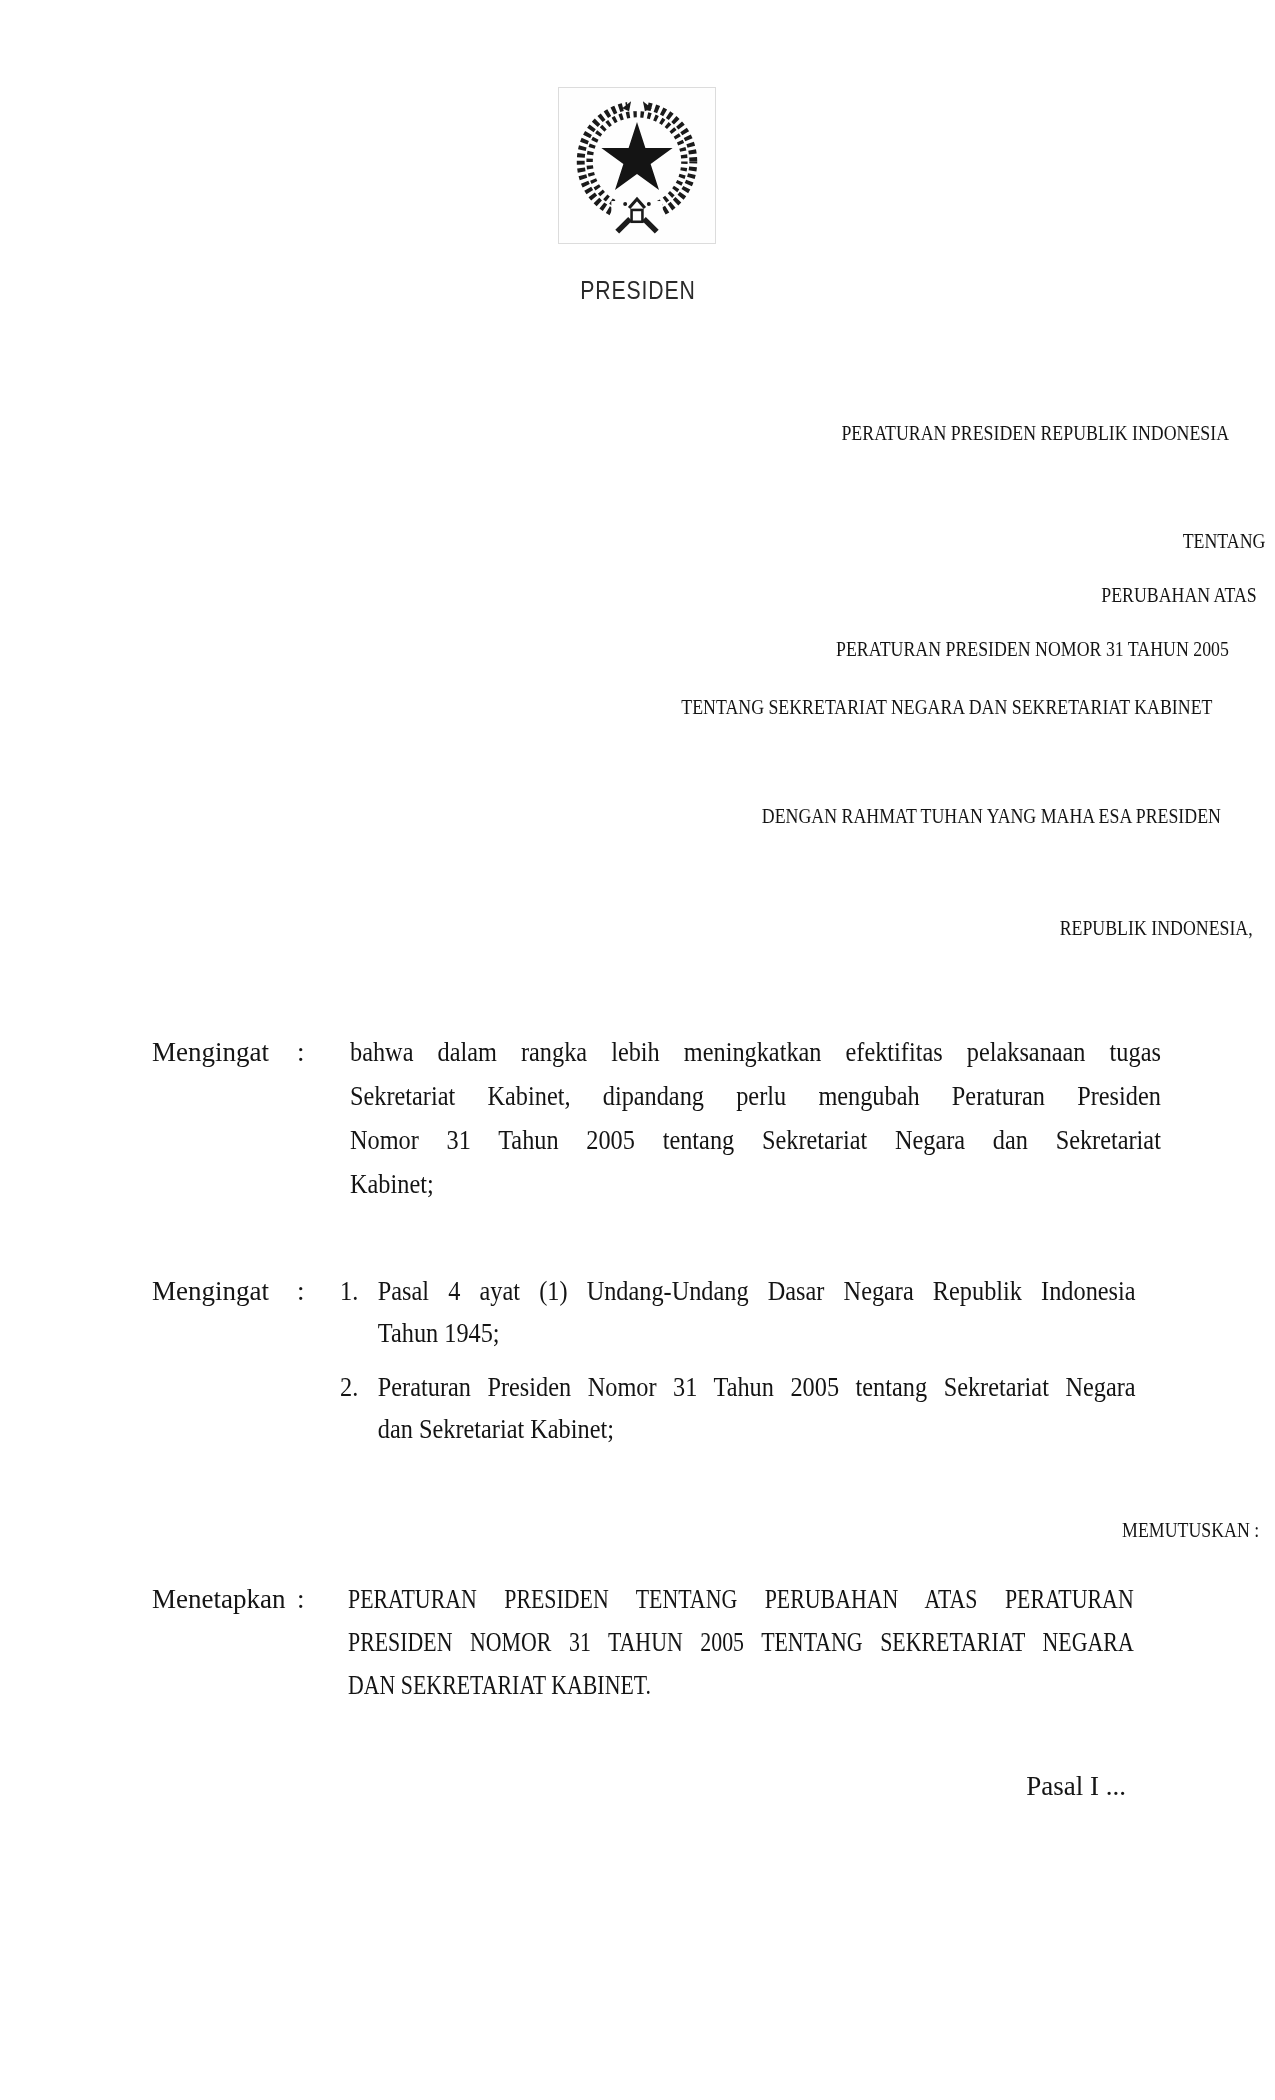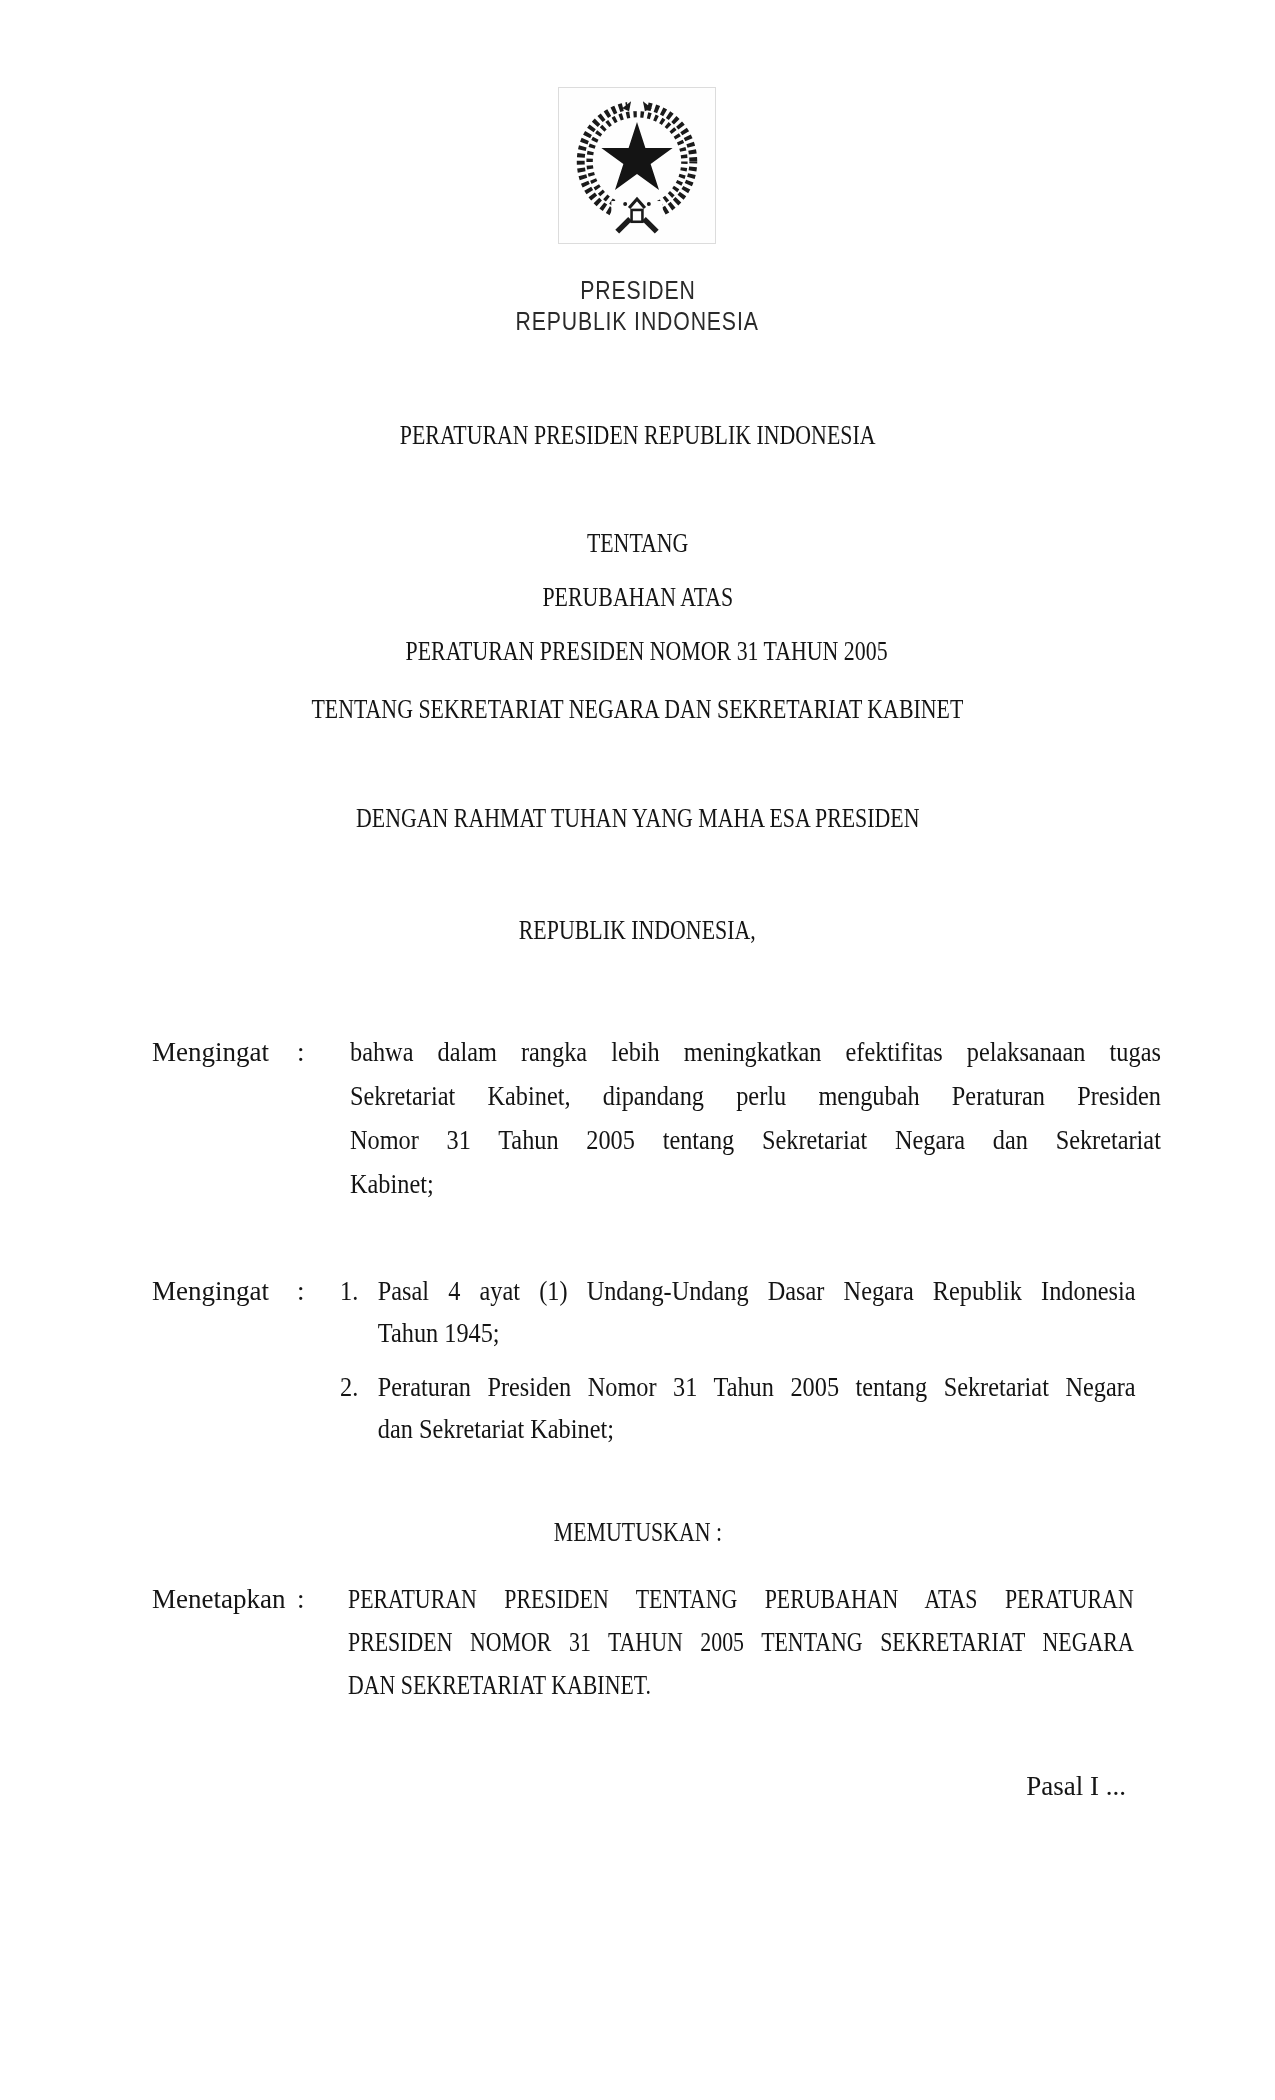--- a/index.html
+++ b/index.html
@@ -36,22 +36,22 @@
     letter-spacing: 1px;
   }
   .agency-line .squeeze { display: inline-block; transform: scaleX(0.85); }
   .agency-presiden { top: 277px; }
   .agency-republik { top: 308px; }
 
   
   .cheading {
     position: absolute;
     left: 0; right: 0;
-    text-align: center;
-    font-size: 27px;
+    text-align: right;
+    font-size: 22px;
     line-height: 1.15;
     white-space: nowrap;
   }
   .cheading .squeeze { display: inline-block; transform: scaleX(0.81); }
   .wide-words { word-spacing: 9px; }
 
   .t1 { top: 420px; }
   .t2 { top: 474px; }
   .t3 { top: 528px; }
   .t4 { top: 582px; }
@@ -144,23 +144,20 @@
       <circle cx="91" cy="117" r="2" fill="#1b1b1b"></circle>
       <rect x="73.5" y="123" width="11" height="12" fill="none" stroke="#1b1b1b" stroke-width="2.6"></rect>
       <path d="M59 145 L72 132" stroke="#1b1b1b" stroke-width="5.5"></path>
       <path d="M99 145 L86 132" stroke="#1b1b1b" stroke-width="5.5"></path>
     </svg>
   </div>
 
   <div class="agency-line agency-presiden">
     <span class="squeeze">PRESIDEN</span>
   </div>
-  <div class="agency-line agency-republik">
-    <span class="squeeze">REPUBLIK INDONESIA</span>
-  </div>
 
   <div class="cheading t1">
     <span class="squeeze">PERATURAN PRESIDEN REPUBLIK INDONESIA</span>
   </div>
   <div class="cheading t3">
     <span class="squeeze">TENTANG</span>
   </div>
   <div class="cheading t4">
     <span class="squeeze">PERUBAHAN ATAS</span>
   </div>

